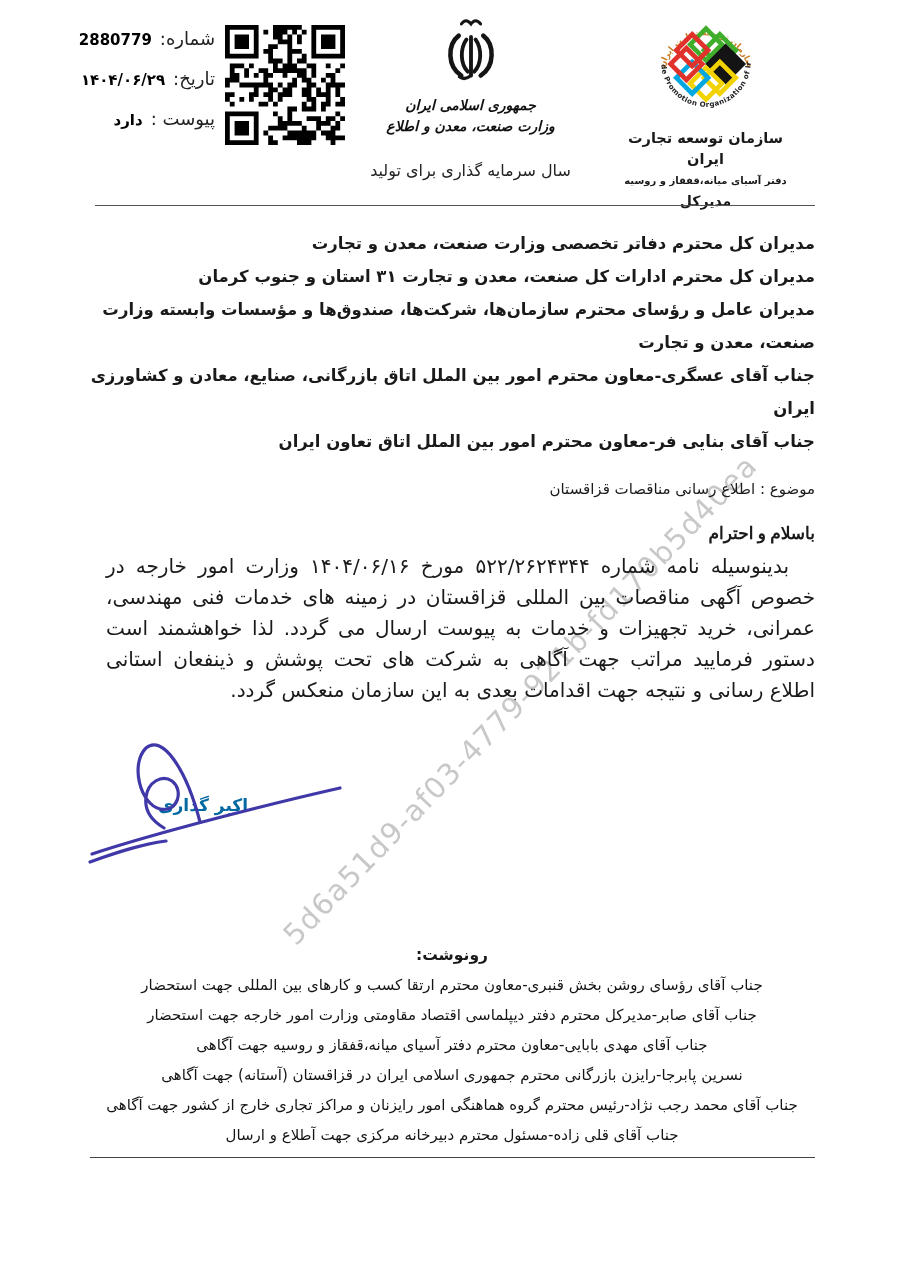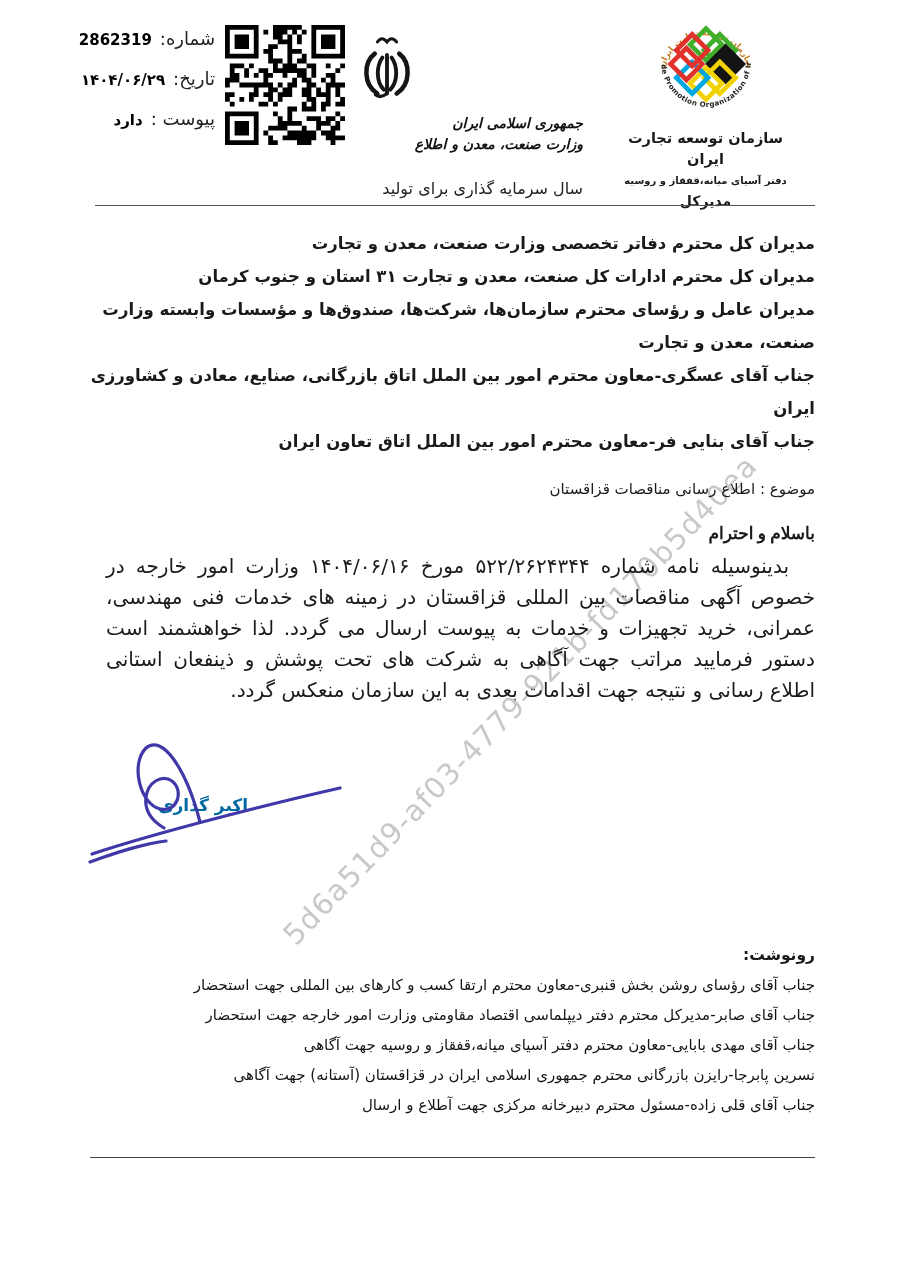--- a/index.html
+++ b/index.html
@@ -19,21 +19,21 @@
   
   .header { position:absolute; top:8px; left:0; right:0; height:200px; z-index:1; }
   .meta-rows { position:absolute; left:45px; top:20px; width:170px; }
   .meta-row {
     display:flex; direction:rtl; align-items:baseline; gap:8px;
     height:40px; justify-content:flex-start;
   }
   .meta-row .label { font-size:18px; color:#222; }
   .meta-row .value { font-size:15px; font-weight:bold; color:#000; }
   .qr { position:absolute; left:225px; top:17px; width:120px; height:120px; }
-  .center-block { position:absolute; left:358px; top:25px; width:225px; }
+  .center-block { position:absolute; left:358px; top:7px; width:225px; text-align:center; }
   .gov-script {
     font-family:"DejaVu Serif", serif; font-style:italic; font-weight:bold;
     font-size:14px; line-height:21px; color:#111; direction:rtl;
   }
   .slogan { margin-top:24px; font-size:16px; color:#222; direction:rtl; }
   .org-block { position:absolute; left:608px; top:0; width:195px; text-align:center; }
   .org-lines { margin-top:4px; direction:rtl; font-weight:bold; }
   .org-name   { font-size:14.5px; line-height:21px; }
   .org-office { font-size:10px; line-height:21px; }
   .org-role   { font-size:14px;   line-height:21px; }
@@ -49,37 +49,37 @@
     text-align:justify; text-indent:26px;margin-left:17px;
   }
   
   .signature { position:absolute; left:88px; top:710px; width:265px; height:155px; z-index:2; }
   .signature .sig-name {
     position:absolute; left:70px; top:37px; direction:rtl;
     font-size:17px; font-weight:bold; color:#0369a1; z-index:1;margin-top:48px;
   }
   .signature svg { position:absolute; left:0; top:0; z-index:2; }
   
-  .cc { position:absolute; top:946px; left:89px; right:89px; direction:rtl; text-align:right; z-index:1; }
+  .cc { position:absolute; top:946px; left:89px; right:89px; direction:rtl; text-align:center; z-index:1; }
   .cc-title { font-size:15.5px; font-weight:bold; margin-bottom:6px; }
   .cc p.cc-item { font-size:15px; line-height:30px; color:#151515; }
 </style>
 </head>
 <body>
 
 <div class="page">
 
   <div class="watermark">5d6a51d9-af03-4779-921b-fd170b5d40ea</div>
 
   <div class="header">
 
     <div class="meta-rows">
       <div class="meta-row">
         <span class="label">شماره:</span>
-        <span class="value">2862319</span>
+        <span class="value">2880779</span>
       </div>
       <div class="meta-row">
         <span class="label">تاریخ:</span>
         <span class="value">۱۴۰۴/۰۶/۲۹</span>
       </div>
       <div class="meta-row">
         <span class="label">پیوست :</span>
         <span class="value">دارد</span>
       </div>
     </div>
@@ -177,18 +177,19 @@
       </g>
     </svg>
   </div>
 
   <div class="cc">
     <p class="cc-title">رونوشت:</p>
     <p class="cc-item">جناب آقای رؤسای روشن بخش قنبری-معاون محترم ارتقا کسب و کارهای بین المللی جهت استحضار</p>
     <p class="cc-item">جناب آقای صابر-مدیرکل محترم دفتر دیپلماسی اقتصاد مقاومتی وزارت امور خارجه جهت استحضار</p>
     <p class="cc-item">جناب آقای مهدی بابایی-معاون محترم دفتر آسیای میانه،قفقاز و روسیه جهت آگاهی</p>
     <p class="cc-item">نسرین پابرجا-رایزن بازرگانی محترم جمهوری اسلامی ایران در قزاقستان (آستانه) جهت آگاهی</p>
+    <p class="cc-item">جناب آقای محمد رجب نژاد-رئیس محترم گروه هماهنگی امور رایزنان و مراکز تجاری خارج از کشور جهت آگاهی</p>
     <p class="cc-item">جناب آقای قلی زاده-مسئول محترم دبیرخانه مرکزی جهت آطلاع و ارسال</p>
   </div>
 
   <div class="rule-bottom"></div>
 
 </div>
 
 </body></html>

